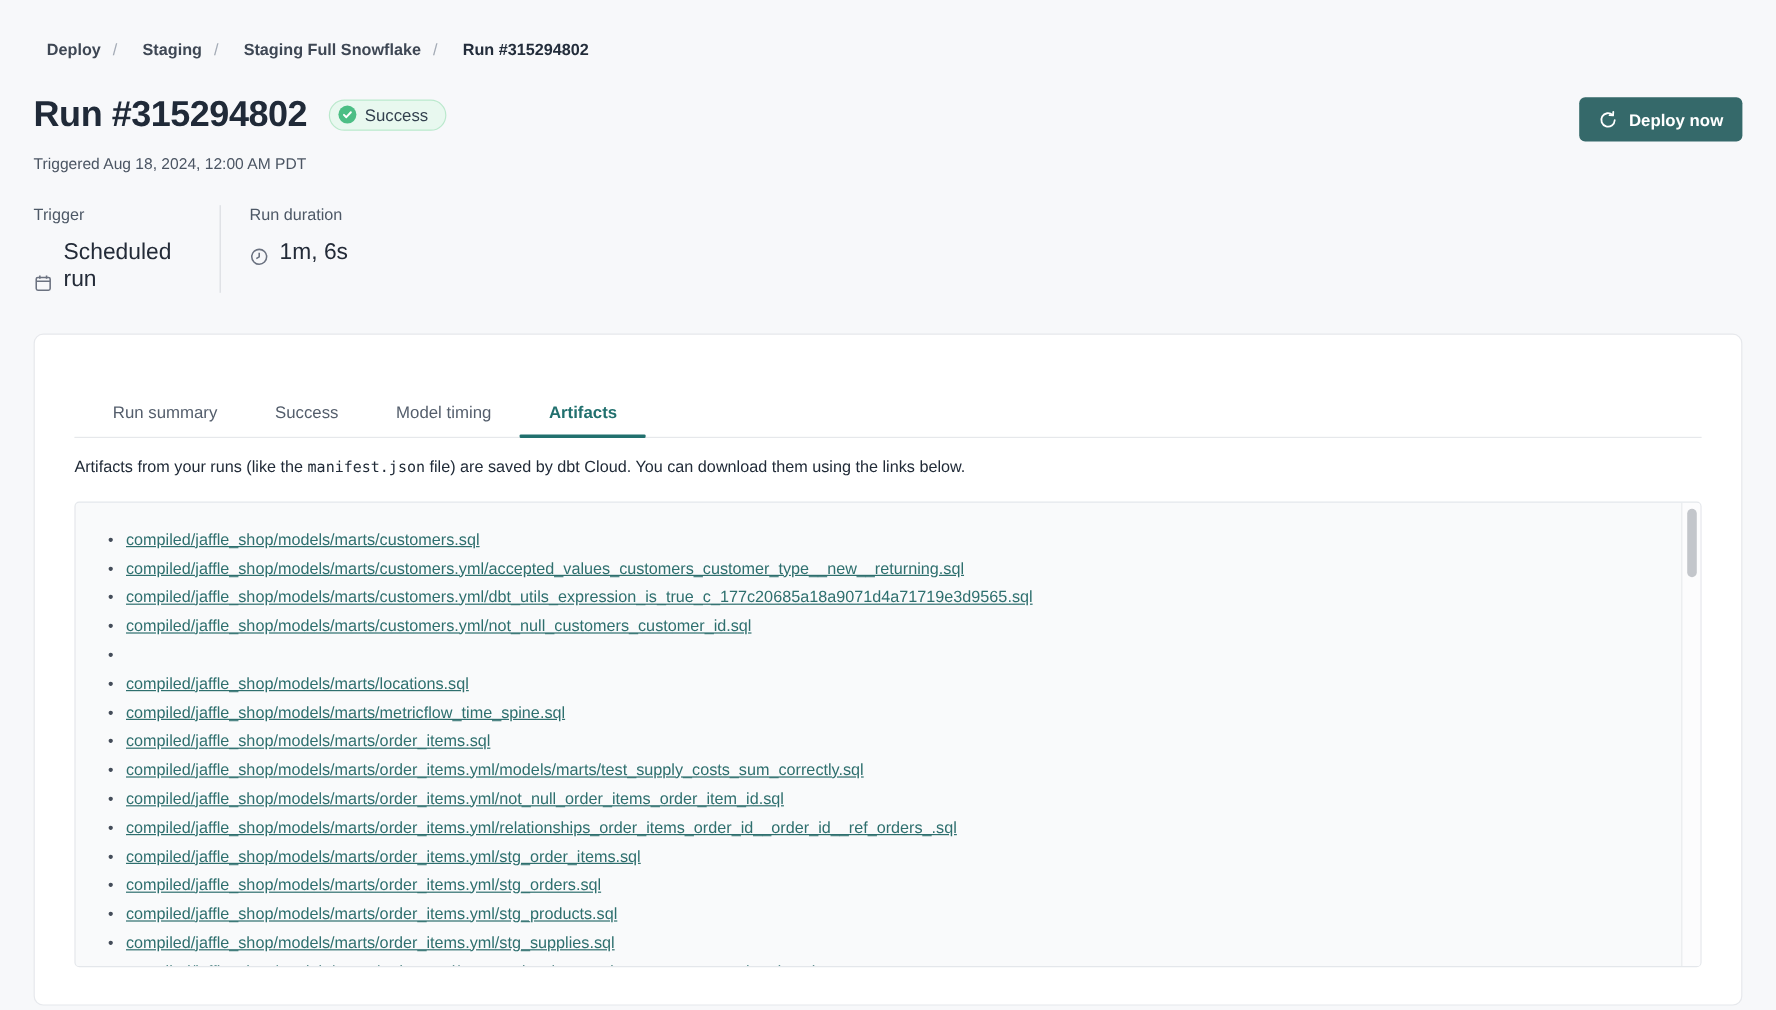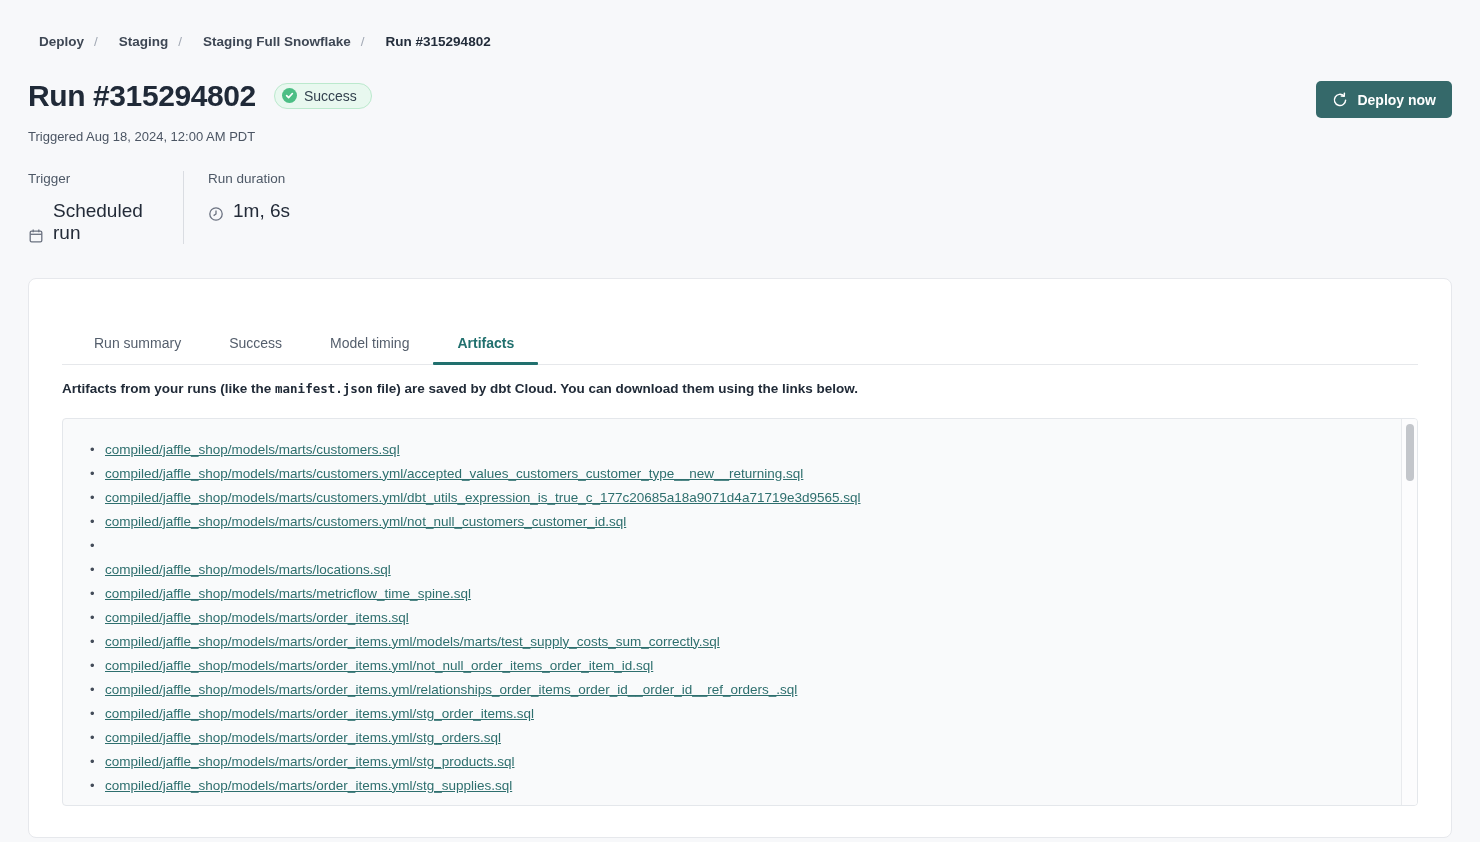--- a/index.html
+++ b/index.html
@@ -53,21 +53,21 @@
     margin-top:34px; background:#fff; border:1px solid var(--card-border, #E6E8EC);
     border-radius:8px; padding: 56px 33px 30px; height:560px;
   }
   .tabbar { display:flex; border-bottom:1px solid #E6E8EB; padding-left:8px; }
   .tab { padding: 0 24px 13px; font-size:14px; color:#545E6C; font-weight:500; cursor:pointer; position:relative; }
   .tab.active { color: var(--tab-active, #21706E); font-weight:700; }
   .tab.active::after {
     content:""; position:absolute; left:0; right:0; bottom:-1px; height:3px;
     background: var(--tab-active, #21706E); border-radius:1px;
   }
-  .artifacts-desc { margin-top:16px; font-size:13.5px; color:#212B38;font-weight:bold; }
+  .artifacts-desc { margin-top:16px; font-size:13.5px; color:#212B38; }
   .artifacts-desc code { font-family:"DejaVu Sans Mono","Liberation Mono",monospace; font-size:12.5px; }
 
   
   .file-box {
     margin-top:22px; position:relative; height:388px;
     background:#F9FAFB; border:1px solid #E4E7EB; border-radius:4px; overflow:hidden;
   }
   .file-list { list-style:none; padding:18px 40px 0 27px; }
   .file-list li { height:24px; display:flex; align-items:center; white-space:nowrap; }
   .file-list .bullet { color:#444C59; font-size:13px; width:15px; flex:0 0 15px; }

